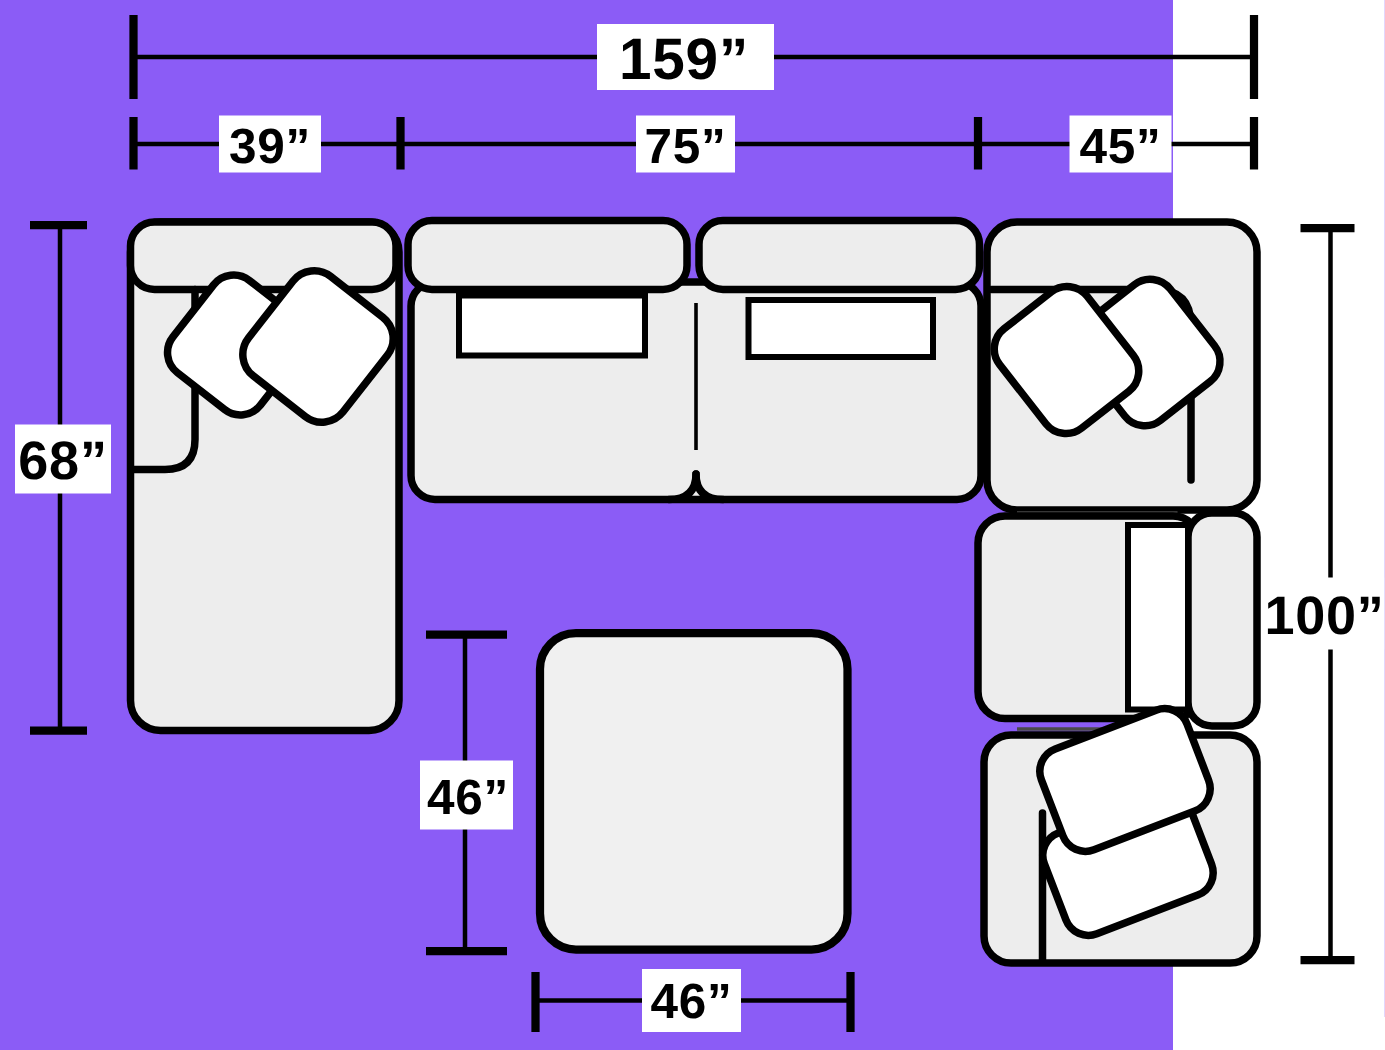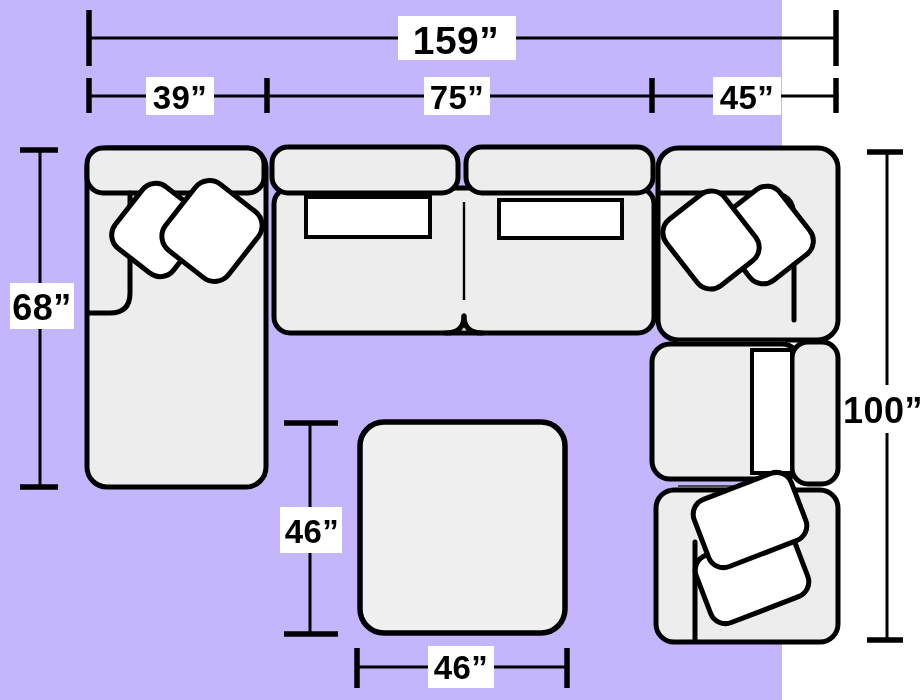--- a/index.html
+++ b/index.html
@@ -8,21 +8,21 @@
     background: #ffffff;
     width: 923px;
     height: 700px;
     overflow: hidden;
     font-family: "Liberation Sans", sans-serif;
   }
   .stage {
     position: relative;
     width: 782px;
     height: 700px;
-    background: #c4b5fd;
+    background: #8b5cf6;
   }
   
   .shape  { fill: #ededed; stroke: #000000; stroke-width: 5; stroke-linejoin: round; }
   .shape-lt { fill: #f0f0f0; stroke: #000000; stroke-width: 5.5; stroke-linejoin: round; }
   .inner  { fill: none; stroke: #000000; stroke-width: 5; stroke-linecap: round; }
   .thin   { fill: none; stroke: #4a4a4a; stroke-width: 2.2; }
   .seam   { fill: none; stroke: #000000; stroke-width: 2.4; }
   .pillow { fill: #ffffff; stroke: #000000; stroke-width: 5; }
   .wrect  { fill: #ffffff; stroke: #000000; stroke-width: 4; }
   

